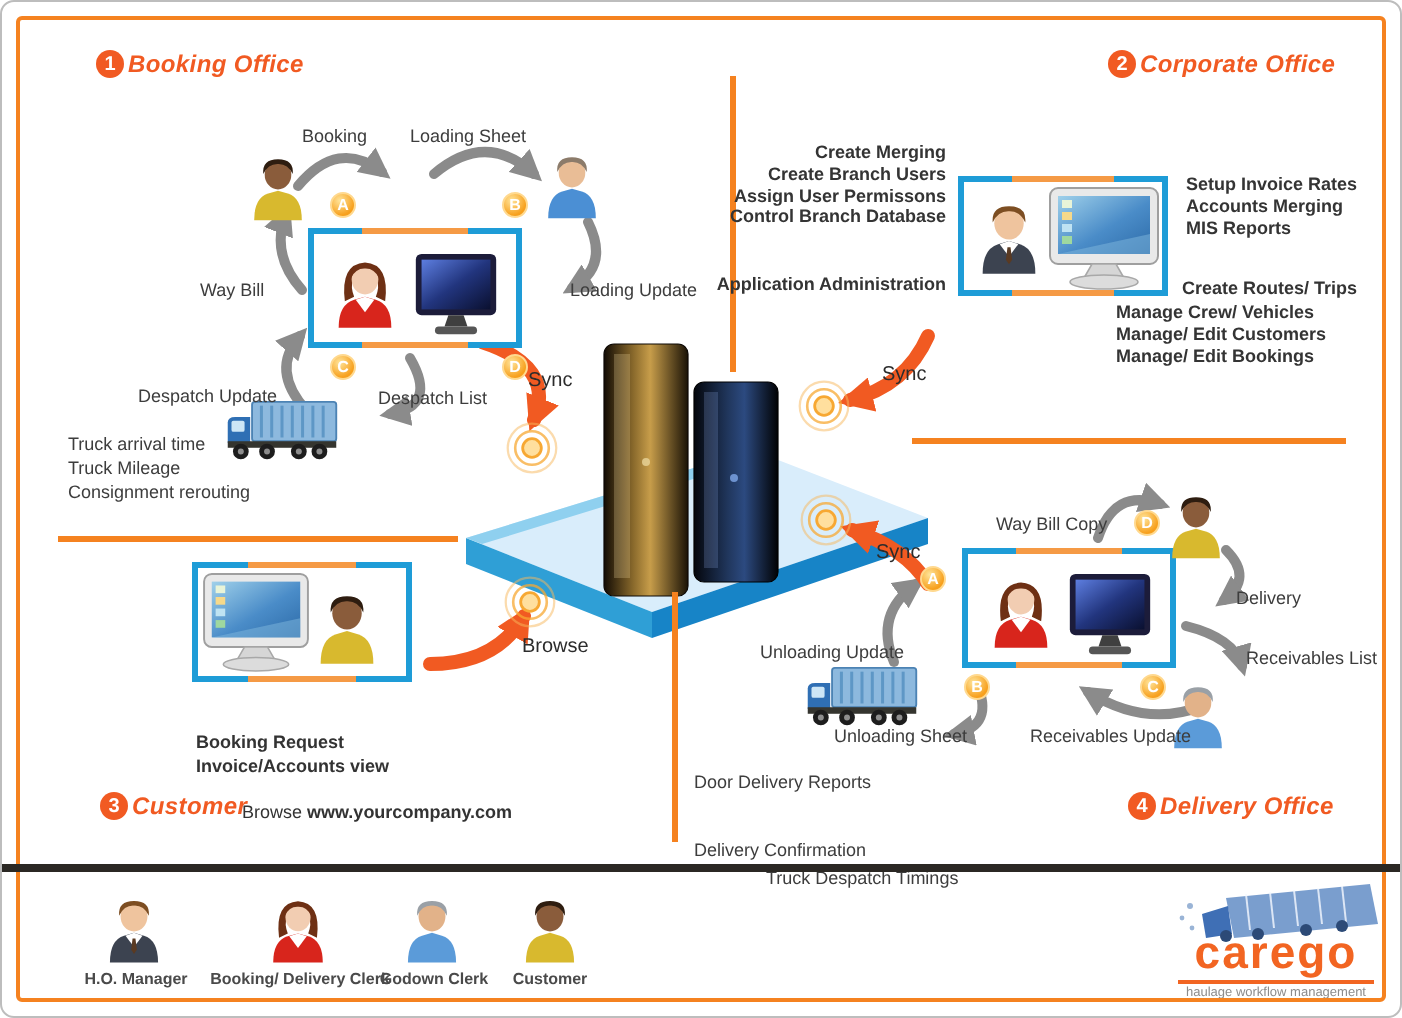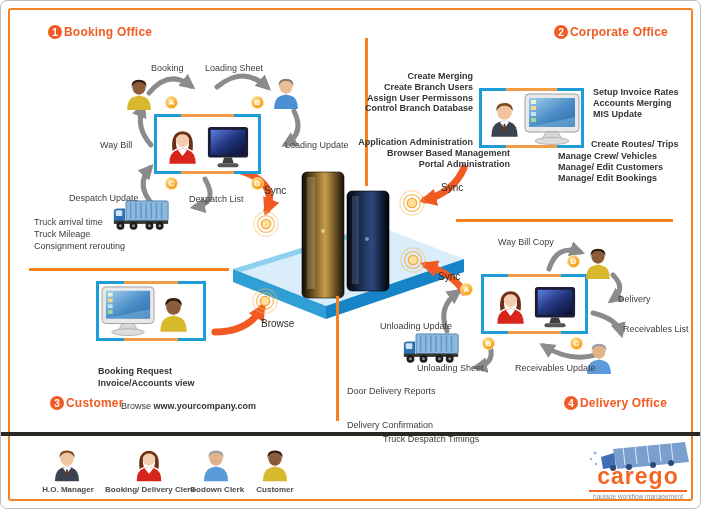--- a/index.html
+++ b/index.html
@@ -12,21 +12,21 @@
   .scene{position:absolute;left:0;top:0;z-index:1;}
   .lbl{position:absolute;font-size:9px;color:#3d3d3d;white-space:nowrap;z-index:10;}
   .rblock{position:absolute;text-align:right;z-index:10;}
   .rblock div, .lblock div{font-size:9px;font-weight:bold;color:#343434;white-space:nowrap;line-height:10.8px;}
   .lblock{position:absolute;text-align:left;z-index:10;}
   .notes{position:absolute;z-index:10;}
   .notes div{font-size:9px;color:#3d3d3d;white-space:nowrap;line-height:12.2px;}
   .sec-title{position:absolute;display:flex;align-items:center;gap:2px;z-index:12;}
   .sec-num{width:14px;height:14px;border-radius:50%;background:#f15a22;color:#fff;font-size:10px;
            font-weight:bold;display:flex;align-items:center;justify-content:center;}
-  .sec-text{font-size:12px;font-weight:bold;color:#f15a22;letter-spacing:.2px;}
+  .sec-text{font-size:12px;font-weight:bold;color:#f15a22;letter-spacing:.2px;font-style:italic;}
   .wbox{position:absolute;background:#fff;border:3px solid #1e9cd7;z-index:8;}
   .wbox::before,.wbox::after{content:"";position:absolute;left:24%;width:52%;height:3px;background:#f59a45;}
   .wbox::before{top:-3px;}
   .wbox::after{bottom:-3px;}
   .badge{position:absolute;width:13px;height:13px;border-radius:50%;z-index:11;
          background:radial-gradient(circle at 35% 30%,#ffe49a,#f7a01d 70%);
          border:1px solid #ffd98f;color:#fff;font-size:8px;font-weight:bold;
          display:flex;align-items:center;justify-content:center;}
   .sync-lbl{position:absolute;font-size:10px;color:#2c2c2c;z-index:11;white-space:nowrap;}
   .icon{position:absolute;z-index:9;}
@@ -264,29 +264,25 @@
 
   <div class="rblock" style="right:227px;top:70px;">
     <div>Create Merging</div>
     <div>Create Branch Users</div>
     <div>Assign User Permissons</div>
     <div>Control Branch Database</div>
   </div>
   <div class="rblock" style="right:227px;top:136px;">
     <div>Application Administration</div>
   </div>
-  <div class="rblock" style="right:190px;top:147px;">
-    <div>Browser Based Management</div>
-    <div>Portal Administration</div>
-  </div>
 
   <div class="lblock" style="left:592px;top:86px;">
     <div>Setup Invoice Rates</div>
     <div>Accounts Merging</div>
-    <div>MIS Update</div>
+    <div>MIS Reports</div>
   </div>
   <div class="lblock" style="left:590px;top:138px;">
     <div>Create Routes/ Trips</div>
   </div>
   <div class="lblock" style="left:557px;top:150px;">
     <div>Manage Crew/ Vehicles</div>
     <div>Manage/ Edit Customers</div>
     <div>Manage/ Edit Bookings</div>
   </div>
 
@@ -316,21 +312,21 @@
   </div>
 
   <div class="sec-title" style="left:49px;top:395px;">
     <span class="sec-num">3</span>
     <span class="sec-text">Customer</span>
   </div>
   <div class="browse-line">
     <span>Browse </span><b>www.yourcompany.com</b>
   </div>
 
-  <span class="lbl" style="left:497px;top:236px;">Way Bill Copy</span>
+  <span class="lbl" style="left:497px;top:256px;">Way Bill Copy</span>
   <span class="sync-lbl" style="left:437px;top:270px;">Sync</span>
   <span class="lbl" style="left:379px;top:320px;text-align:center;">Unloading Update</span>
   <span class="lbl" style="left:416px;top:362px;">Unloading Sheet</span>
   <span class="lbl" style="left:514px;top:362px;">Receivables Update</span>
   <span class="lbl" style="left:622px;top:323px;">Receivables List</span>
   <span class="lbl" style="left:617px;top:293px;">Delivery</span>
 
   <span class="badge" style="left:459px;top:282px;">A</span>
   <span class="badge" style="left:481px;top:336px;">B</span>
   <span class="badge" style="left:569px;top:336px;">C</span>

